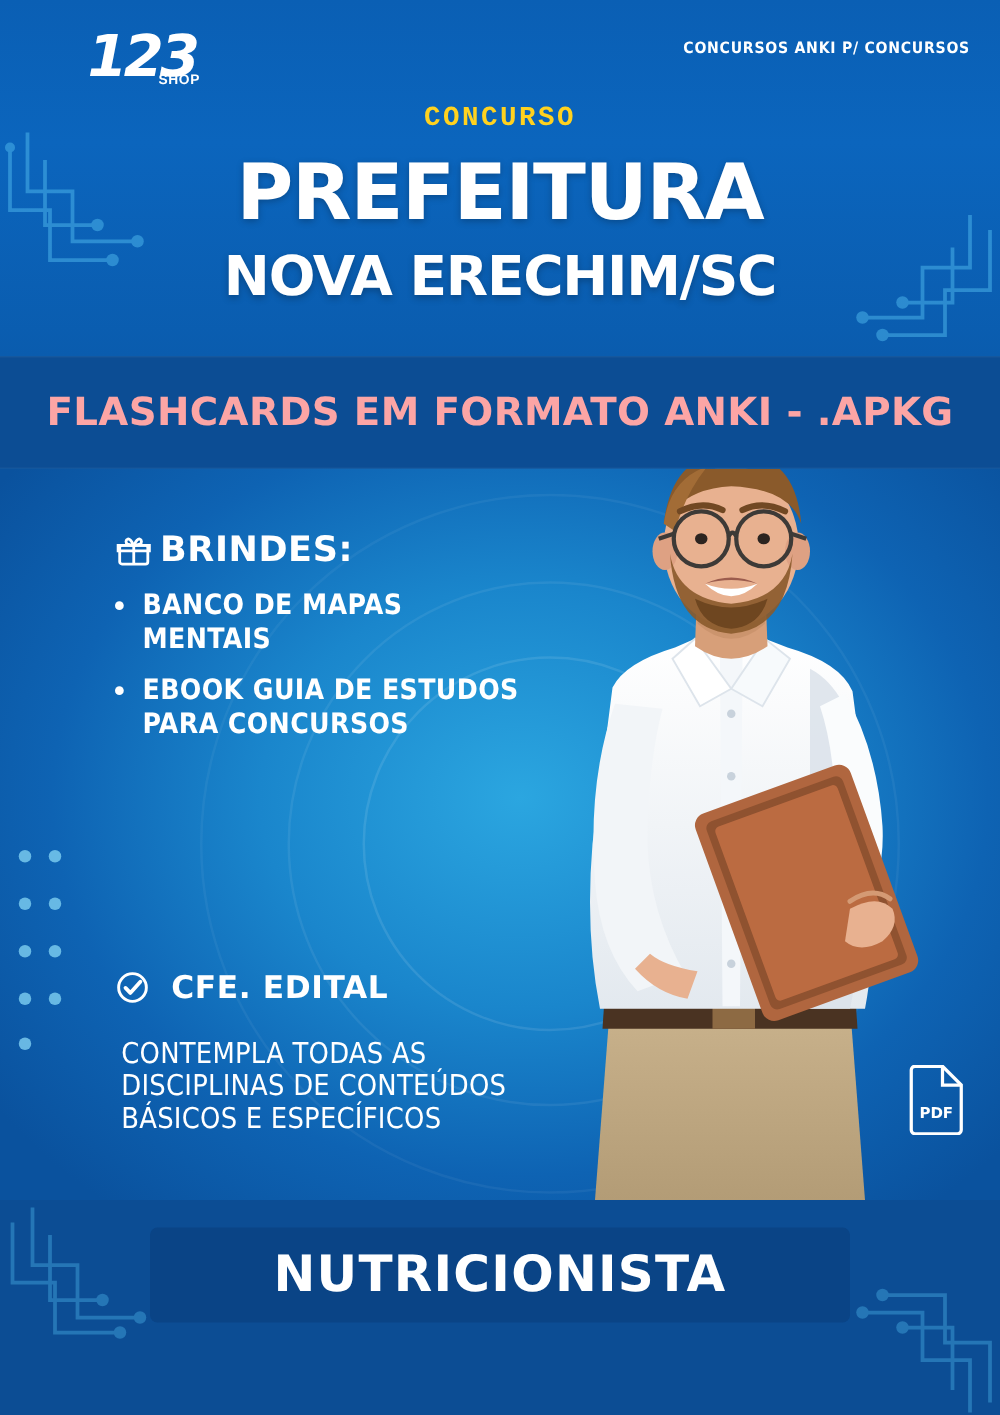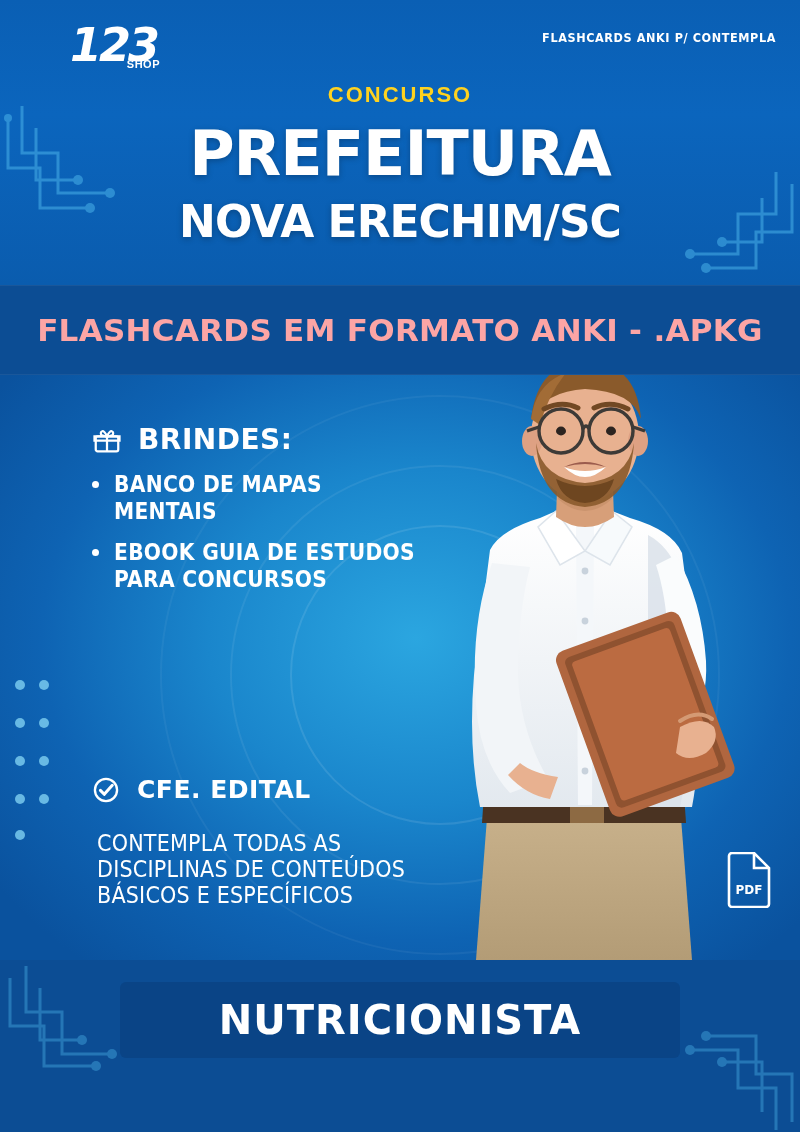--- a/index.html
+++ b/index.html
@@ -45,21 +45,21 @@
     font-size: 12.5px; font-weight: 700; color: #ffffff;
     letter-spacing: 0.6px;
     font-family: "DejaVu Sans Condensed", "Liberation Sans", sans-serif;
   }
   .concurso-kicker {
     position: absolute; top: 82px; left: 0; width: 800px;
     text-align: center;
     color: #ffd21f;
     font-size: 22px; font-weight: 800;
     letter-spacing: 2px;
-    font-family: Liberation Sans, sans-serif;
+    font-family: Liberation Mono, monospace;
   }
   .title-1, .title-2 {
     position: absolute; left: 0; width: 800px; text-align: center;
     color: #ffffff; font-weight: 800;
     font-family: "DejaVu Sans", sans-serif;
     letter-spacing: -1px;
     text-shadow: 0 2px 6px rgba(0,0,0,0.25);
   }
   .title-1 { top: 122px; font-size: 62px; line-height: 64px; }
   .title-2 { top: 190px; font-size: 44px; line-height: 64px; }
@@ -90,21 +90,21 @@
     position: absolute;
     border: 2px solid rgba(255,255,255,0.10);
     border-radius: 50%;
   }
   .r1 { width: 300px; height: 300px; left: 290px; top: 150px; }
   .r2 { width: 420px; height: 420px; left: 230px; top: 90px; border-color: rgba(255,255,255,0.07); }
   .r3 { width: 560px; height: 560px; left: 160px; top: 20px; border-color: rgba(255,255,255,0.05); }
 
   .brindes-head {
     position: absolute; left: 92px; top: 48px;
-    display: flex; align-items: center; gap: 16px;
+    display: flex; align-items: center; gap: 6px;
   }
   .brindes-title {
     color: #ffffff; font-size: 28px; font-weight: 800;
     letter-spacing: 0.5px;
     font-family: "DejaVu Sans", sans-serif;
   }
   .gift-icon { width: 30px; height: 30px; display: block; }
 
   .bullets {
     position: absolute; left: 92px; top: 96px; width: 330px;
@@ -211,21 +211,21 @@
         <circle cx="20" cy="84" r="5"></circle>
         <circle cx="52" cy="72" r="5"></circle>
       </g>
     </svg>
 
     <div class="logo">
       <div class="logo-text">123</div>
       <div class="logo-sub">SHOP</div>
     </div>
 
-    <div class="top-right-label">FLASHCARDS ANKI P/ CONTEMPLA</div>
+    <div class="top-right-label">CONCURSOS ANKI P/ CONCURSOS</div>
 
     <div class="concurso-kicker">CONCURSO</div>
     <div class="title-1">PREFEITURA</div>
     <div class="title-2">NOVA ERECHIM/SC</div>
   </div>
 
   <div class="subtitle-band">
     <div class="subtitle-text">FLASHCARDS EM FORMATO ANKI - .APKG</div>
   </div>
 

